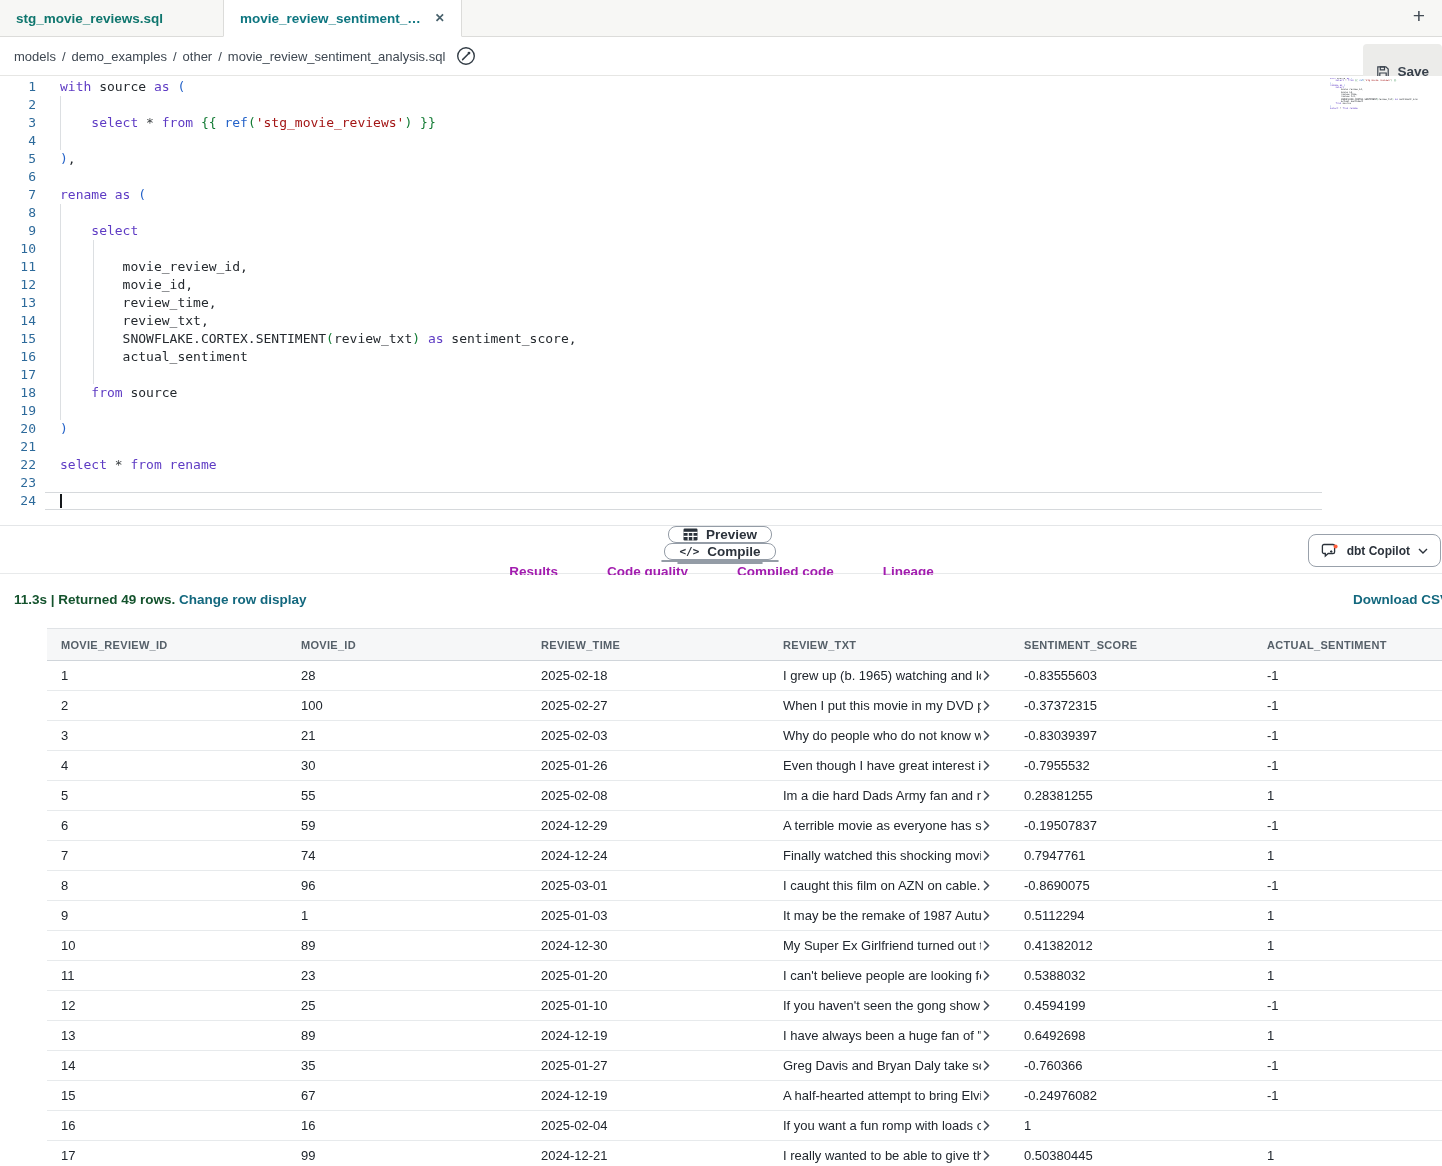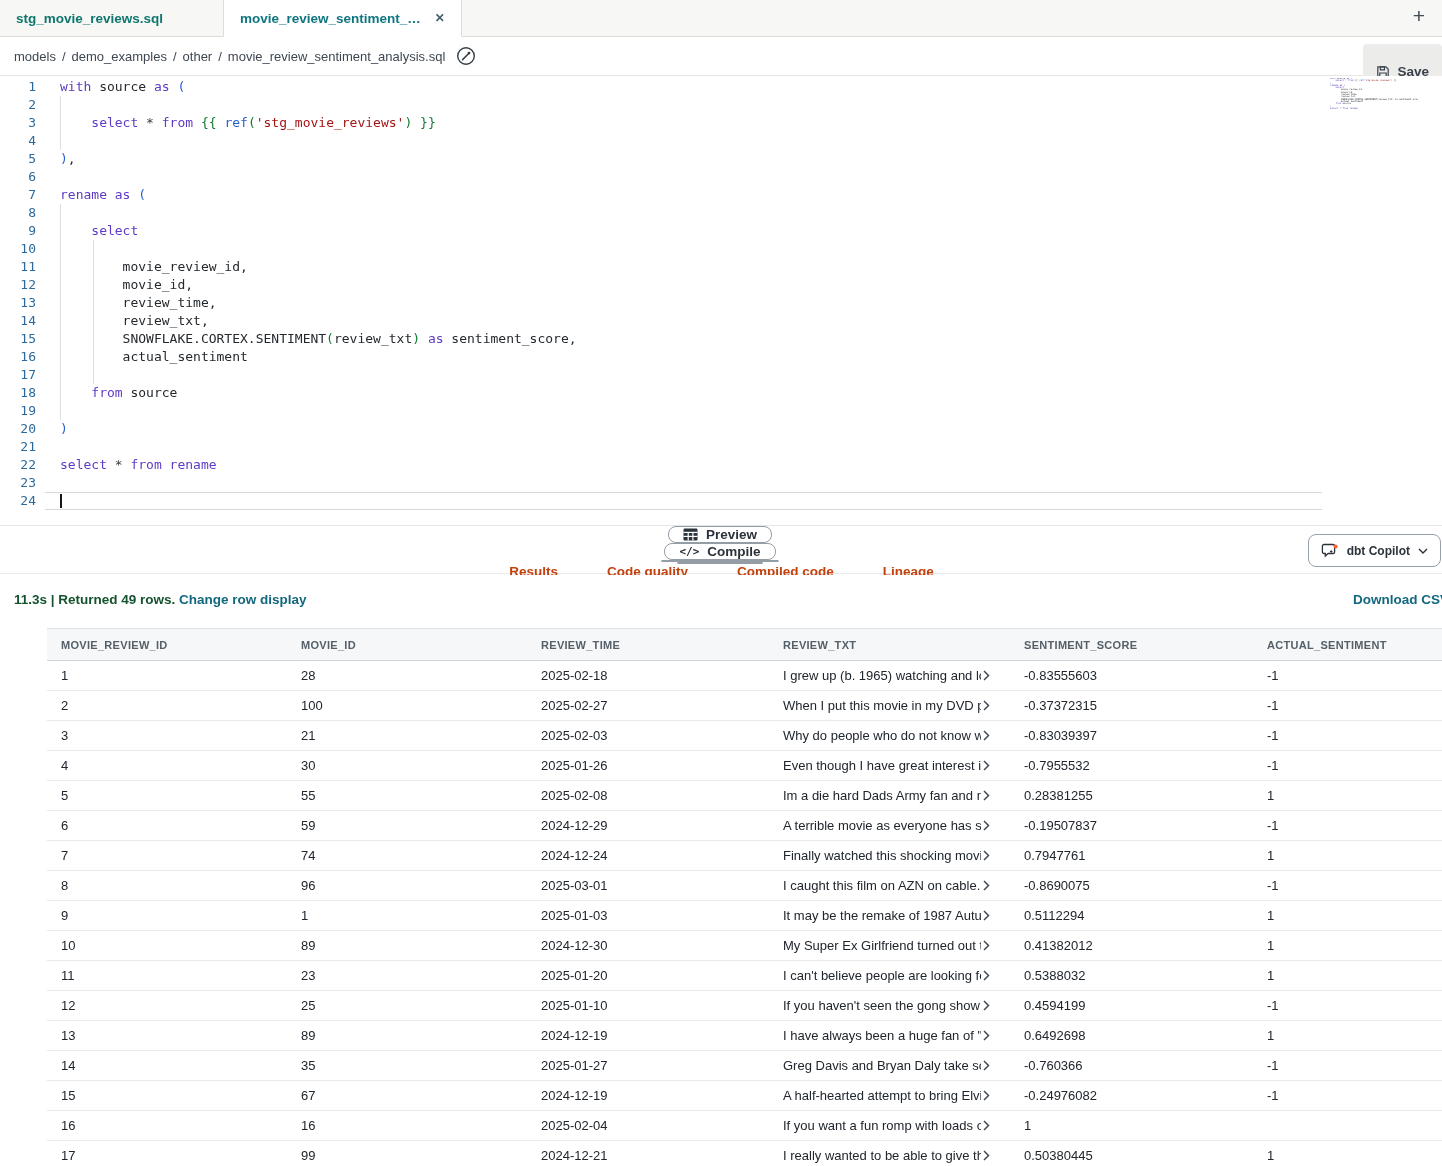--- a/index.html
+++ b/index.html
@@ -57,21 +57,21 @@
   .splitbtn { display:inline-flex; height:33px; border:1px solid #949ca6; border-radius:8px;
     margin-right:22px; overflow:hidden; background:#fff; }
   .splitbtn .main { display:inline-flex; align-items:center; gap:8px; padding:0 13px;
     font-size:13.5px; font-weight:600; color:#2b323b; cursor:pointer; }
   .splitbtn .caret { display:inline-flex; align-items:center; padding:0 11px;
     border-left:1px solid #949ca6; cursor:pointer; }
   .compile-glyph { font:700 11px "DejaVu Sans Mono", monospace; color:#2b323b; }
   .tb-divider { width:1px; align-self:stretch; background:#e2e5e7; margin-right:9px; }
   .rtabs { display:flex; height:100%; }
   .rtab { position:relative; display:flex; align-items:center; padding:0 15px;
-    font-size:13.5px; font-weight:600; color:#c2410c; margin-right:19px; cursor:pointer; }
+    font-size:13.5px; font-weight:600; color:#a21caf; margin-right:19px; cursor:pointer; }
   .rtab .ul { position:absolute; left:0; right:0; bottom:-1px; height:3px; background:#59616b;
     display:none; }
   .rtab.active .ul { display:block; }
   .copilotbtn { position:absolute; right:1px; top:8px; height:33px; display:inline-flex;
     align-items:center; gap:8px; border:1px solid #99a1ab; border-radius:8px; background:#fff;
     padding:0 12px; font-size:12px; font-weight:600; color:#2b323b; cursor:pointer;
     font-family:"Liberation Sans",sans-serif;margin-left:18px; }
 
   
   .resultsbar { position:absolute; top:575px; left:0; right:0; height:53px; background:#fff; }

